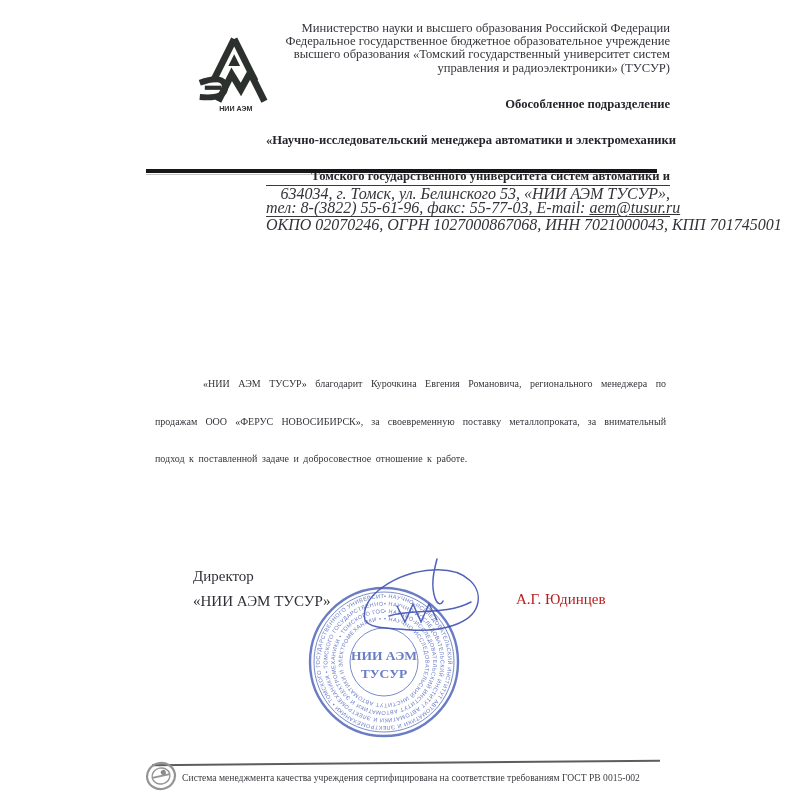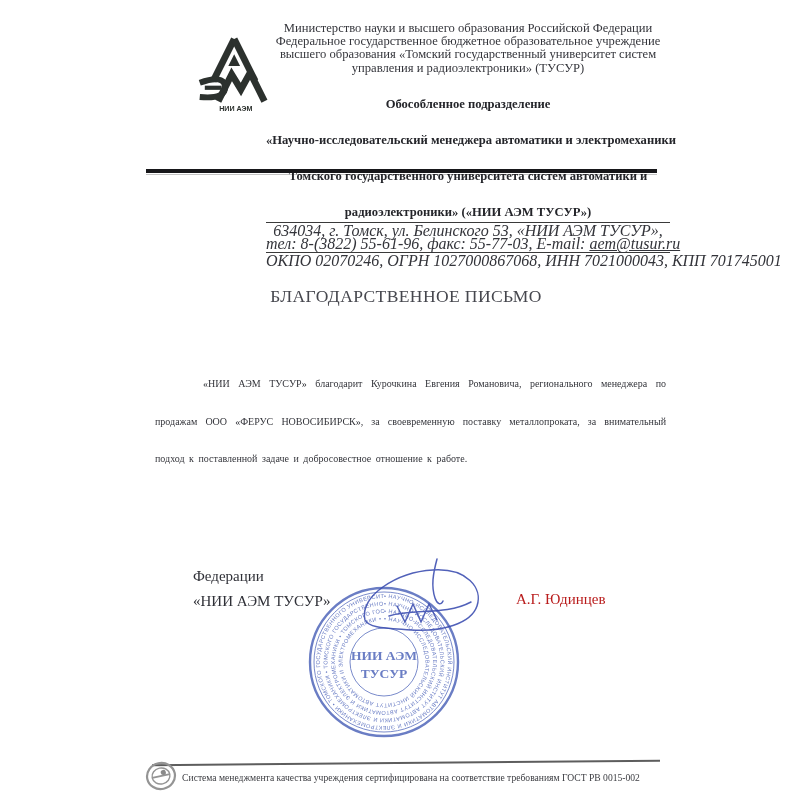--- a/index.html
+++ b/index.html
@@ -2,21 +2,21 @@
 <html lang="ru"><head>
 <meta charset="utf-8">
 <style>
   html,body{margin:0;padding:0;background:#ffffff;}
   .page{
     position:relative;width:800px;height:800px;background:#ffffff;overflow:hidden;
     font-family:"Liberation Serif","DejaVu Serif",serif;color:#2e2f34;
   }
   
   .logo-wrap{position:absolute;left:188px;top:30px;width:84px;height:92px;}
-  .hdr-col{position:absolute;left:266px;top:22px;width:404px;text-align:center;}
+  .hdr-col{position:absolute;left:266px;top:22px;width:404px;text-align:right;}
   .hdr-line{font-size:12.6px;line-height:13.2px;color:#35363c;white-space:nowrap;}
   .hdr-line.bold{font-weight:bold;color:#24252a;margin-top:23px;}
   .hdr-rule{border:0;border-bottom:1.3px solid #3a3a3a;margin:2px 0 1px 0;}
   .hdr-it{font-style:italic;font-size:16px;line-height:13.4px;color:#33343a;white-space:nowrap;}
   .hdr-it .email{text-decoration:underline;}
   .thick-bar{position:absolute;left:146px;top:169px;width:511px;height:4px;background:#17171a;}
   .thick-bar:after{content:"";position:absolute;left:0;right:0;top:5px;height:1px;background:rgba(20,20,20,.25);}
   
   .title{
     position:absolute;left:150px;top:286px;width:512px;text-align:center;
@@ -65,35 +65,33 @@
   </div>
 
   <div class="hdr-col">
     <div class="hdr-line">Министерство науки и высшего образования Российской Федерации</div>
     <div class="hdr-line">Федеральное государственное бюджетное образовательное учреждение</div>
     <div class="hdr-line">высшего образования «Томский государственный университет систем</div>
     <div class="hdr-line">управления и радиоэлектроники» (ТУСУР)</div>
     <div class="hdr-line bold">Обособленное подразделение</div>
     <div class="hdr-line bold">«Научно-исследовательский менеджера автоматики и электромеханики</div>
     <div class="hdr-line bold">Томского государственного университета систем автоматики и</div>
-    <div class="hdr-line bold">радиоэлектроники» («НИИ АЭМ ТУСУР»)</div>
     <hr class="hdr-rule">
     <div class="hdr-it">634034, г. Томск, ул. Белинского 53, «НИИ АЭМ ТУСУР»,</div>
     <div class="hdr-it"><span>тел: 8-(3822) 55-61-96, факс: 55-77-03, E-mail: </span><span class="email">aem@tusur.ru</span></div>
     <hr class="hdr-rule">
     <div class="hdr-it">ОКПО 02070246, ОГРН 1027000867068, ИНН 7021000043, КПП 701745001</div>
   </div>
 
   <div class="thick-bar"></div>
 
-  <div class="title">БЛАГОДАРСТВЕННОЕ ПИСЬМО</div>
 
   <div class="body-par">«НИИ АЭМ ТУСУР» благодарит Курочкина Евгения Романовича, регионального менеджера по продажам ООО «ФЕРУС НОВОСИБИРСК», за своевременную поставку металлопроката, за внимательный подход к поставленной задаче и добросовестное отношение к работе.</div>
 
-  <div class="sig-pos1">Федерации</div>
+  <div class="sig-pos1">Директор</div>
   <div class="sig-pos2">«НИИ АЭМ ТУСУР»</div>
   <div class="sig-name">А.Г. Юдинцев</div>
 
   <div class="stamp">
     <svg viewBox="0 0 156 156" width="156" height="156">
       <defs>
         <path id="ring1" d="M 78 14 A 64 64 0 1 1 77.98 14"></path>
         <path id="ring2" d="M 78 21.5 A 56.5 56.5 0 1 1 77.98 21.5"></path>
         <path id="ring3" d="M 78 29 A 49 49 0 1 1 77.98 29"></path>
         <path id="ring4" d="M 78 36.5 A 41.5 41.5 0 1 1 77.98 36.5"></path>

